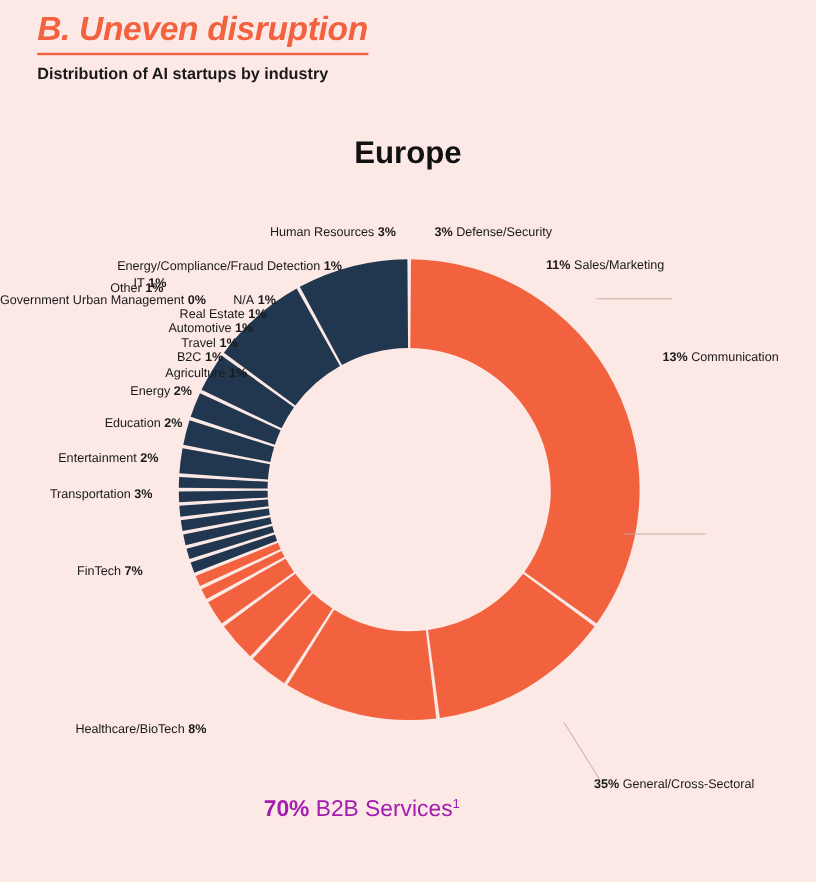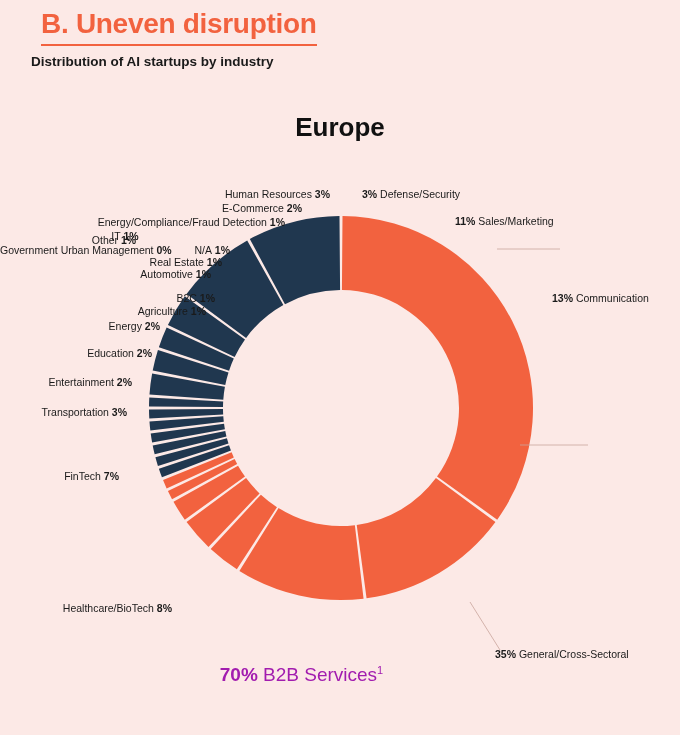--- a/index.html
+++ b/index.html
@@ -10,22 +10,23 @@
     width: 680px;
     height: 735px;
     background: #fce9e6;
     font-family: "Liberation Sans", sans-serif;
     overflow: hidden;
     position: relative;
   }
 
   .header {
     position: absolute;
-    left: 41px;
+    left: 31px;
     top: 6px;
+    font-style: italic;
   }
   .title {
     font-size: 28px;
     font-weight: bold;
     color: #f2623f;
     letter-spacing: -0.3px;
     border-bottom: 2px solid #f2623f;
     display: inline-block;
     padding-bottom: 3px;
     line-height: 1.25;
@@ -131,23 +132,20 @@
   <div class="label right" style="left:552px; top:142px;">
     <b>13%</b>&nbsp;<span>Communication</span>
   </div>
   <div class="label right" style="left:495px; top:498px;">
     <b>35%</b>&nbsp;<span>General/Cross-Sectoral</span>
   </div>
 
   <div class="label left" style="left:0px; top:38px; width:330px;">
     <span>Human Resources</span>&nbsp;<b>3%</b>
   </div>
-  <div class="label left" style="left:0px; top:52px; width:302px;">
-    <span>E-Commerce</span>&nbsp;<b>2%</b>
-  </div>
   <div class="label left" style="left:0px; top:66px; width:285px;">
     <span>Energy/Compliance/Fraud Detection</span>&nbsp;<b>1%</b>
   </div>
   <div class="label left" style="left:0px; top:80px; width:250px;text-align:center;">
     <span>IT</span>&nbsp;<b>1%</b>
   </div>
   <div class="label left" style="left:0px; top:84px; width:228px;text-align:center;">
     <span>Other</span>&nbsp;<b>1%</b>
   </div>
   <div class="label left" style="left:0px; top:94px; width:170px;">
@@ -155,21 +153,24 @@
   </div>
   <div class="label left" style="left:178px; top:94px; width:52px;">
     <span>N/A</span>&nbsp;<b>1%</b>
   </div>
   <div class="label left" style="left:0px; top:106px; width:222px;">
     <span>Real Estate</span>&nbsp;<b>1%</b>
   </div>
   <div class="label left" style="left:0px; top:118px; width:211px;">
     <span>Automotive</span>&nbsp;<b>1%</b>
   </div>
-  <div class="label left" style="left:12px; top:142px; width:186px;padding-left:17px;">
+  <div class="label left" style="left:0px; top:130px; width:198px;">
+    <span>Travel</span>&nbsp;<b>1%</b>
+  </div>
+  <div class="label left" style="left:0px; top:142px; width:186px;">
     <span>B2C</span>&nbsp;<b>1%</b>
   </div>
   <div class="label left" style="left:0px; top:155px; width:178px;margin-left:28px;">
     <span>Agriculture</span>&nbsp;<b>1%</b>
   </div>
   <div class="label left" style="left:0px; top:170px; width:160px;">
     <span>Energy</span>&nbsp;<b>2%</b>
   </div>
   <div class="label left" style="left:0px; top:197px; width:152px;">
     <span>Education</span>&nbsp;<b>2%</b>

